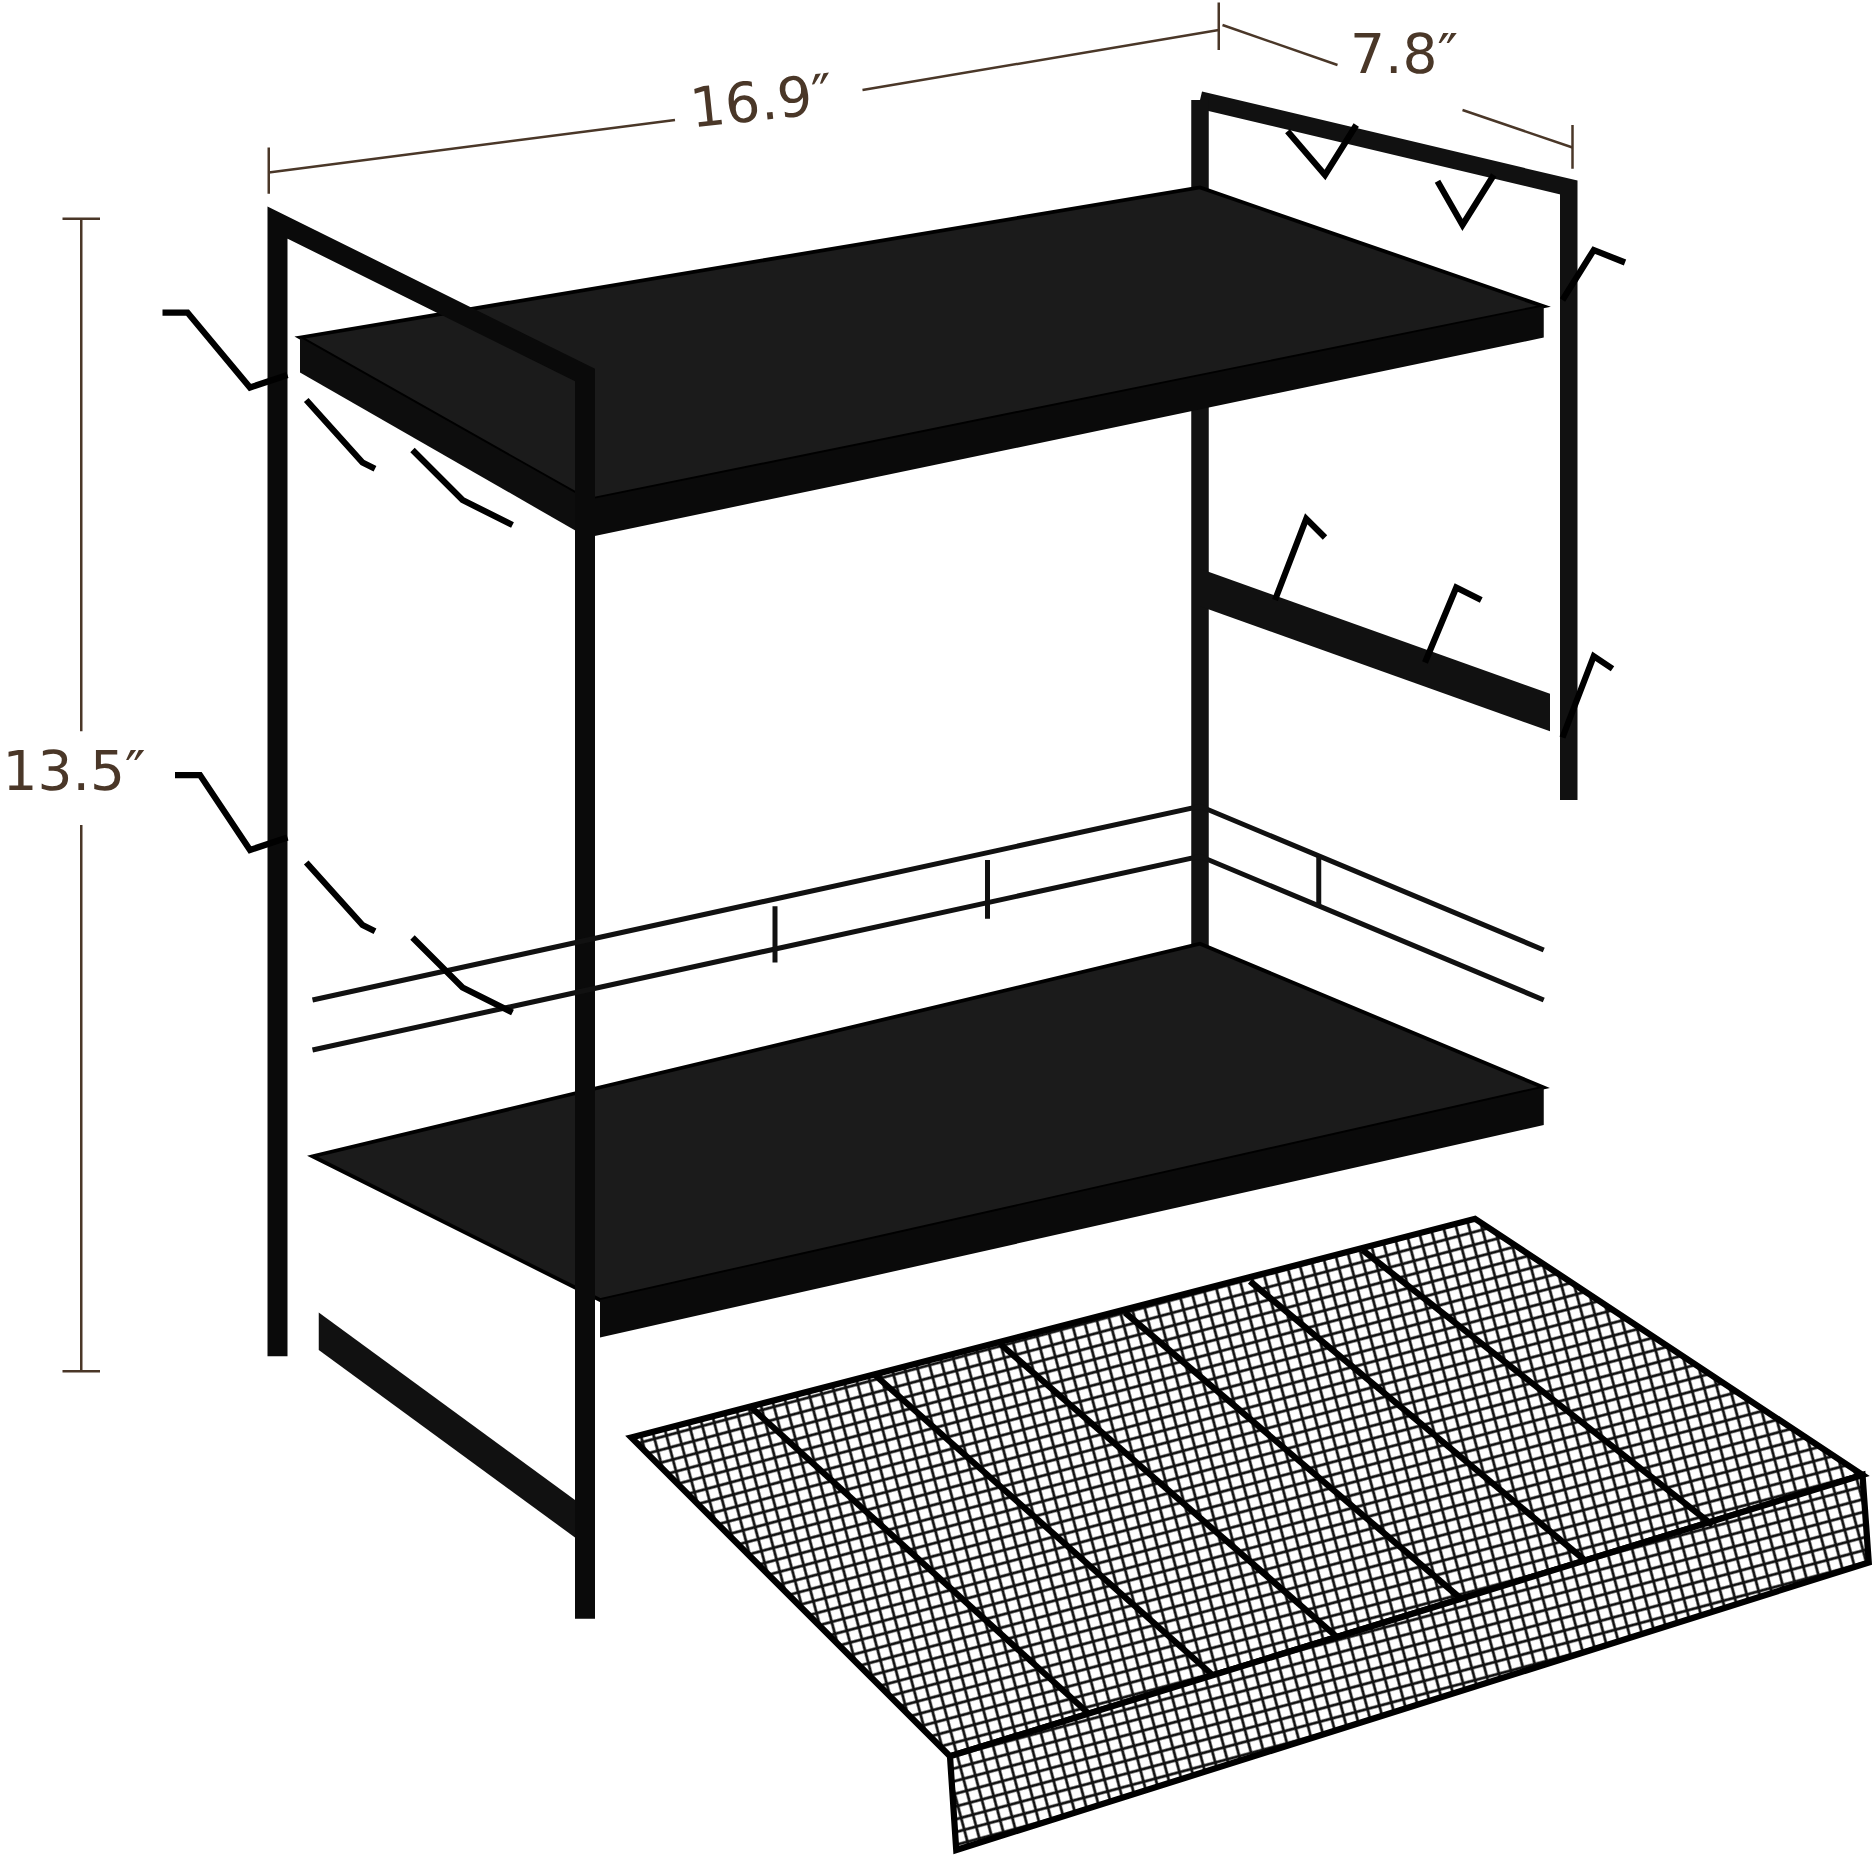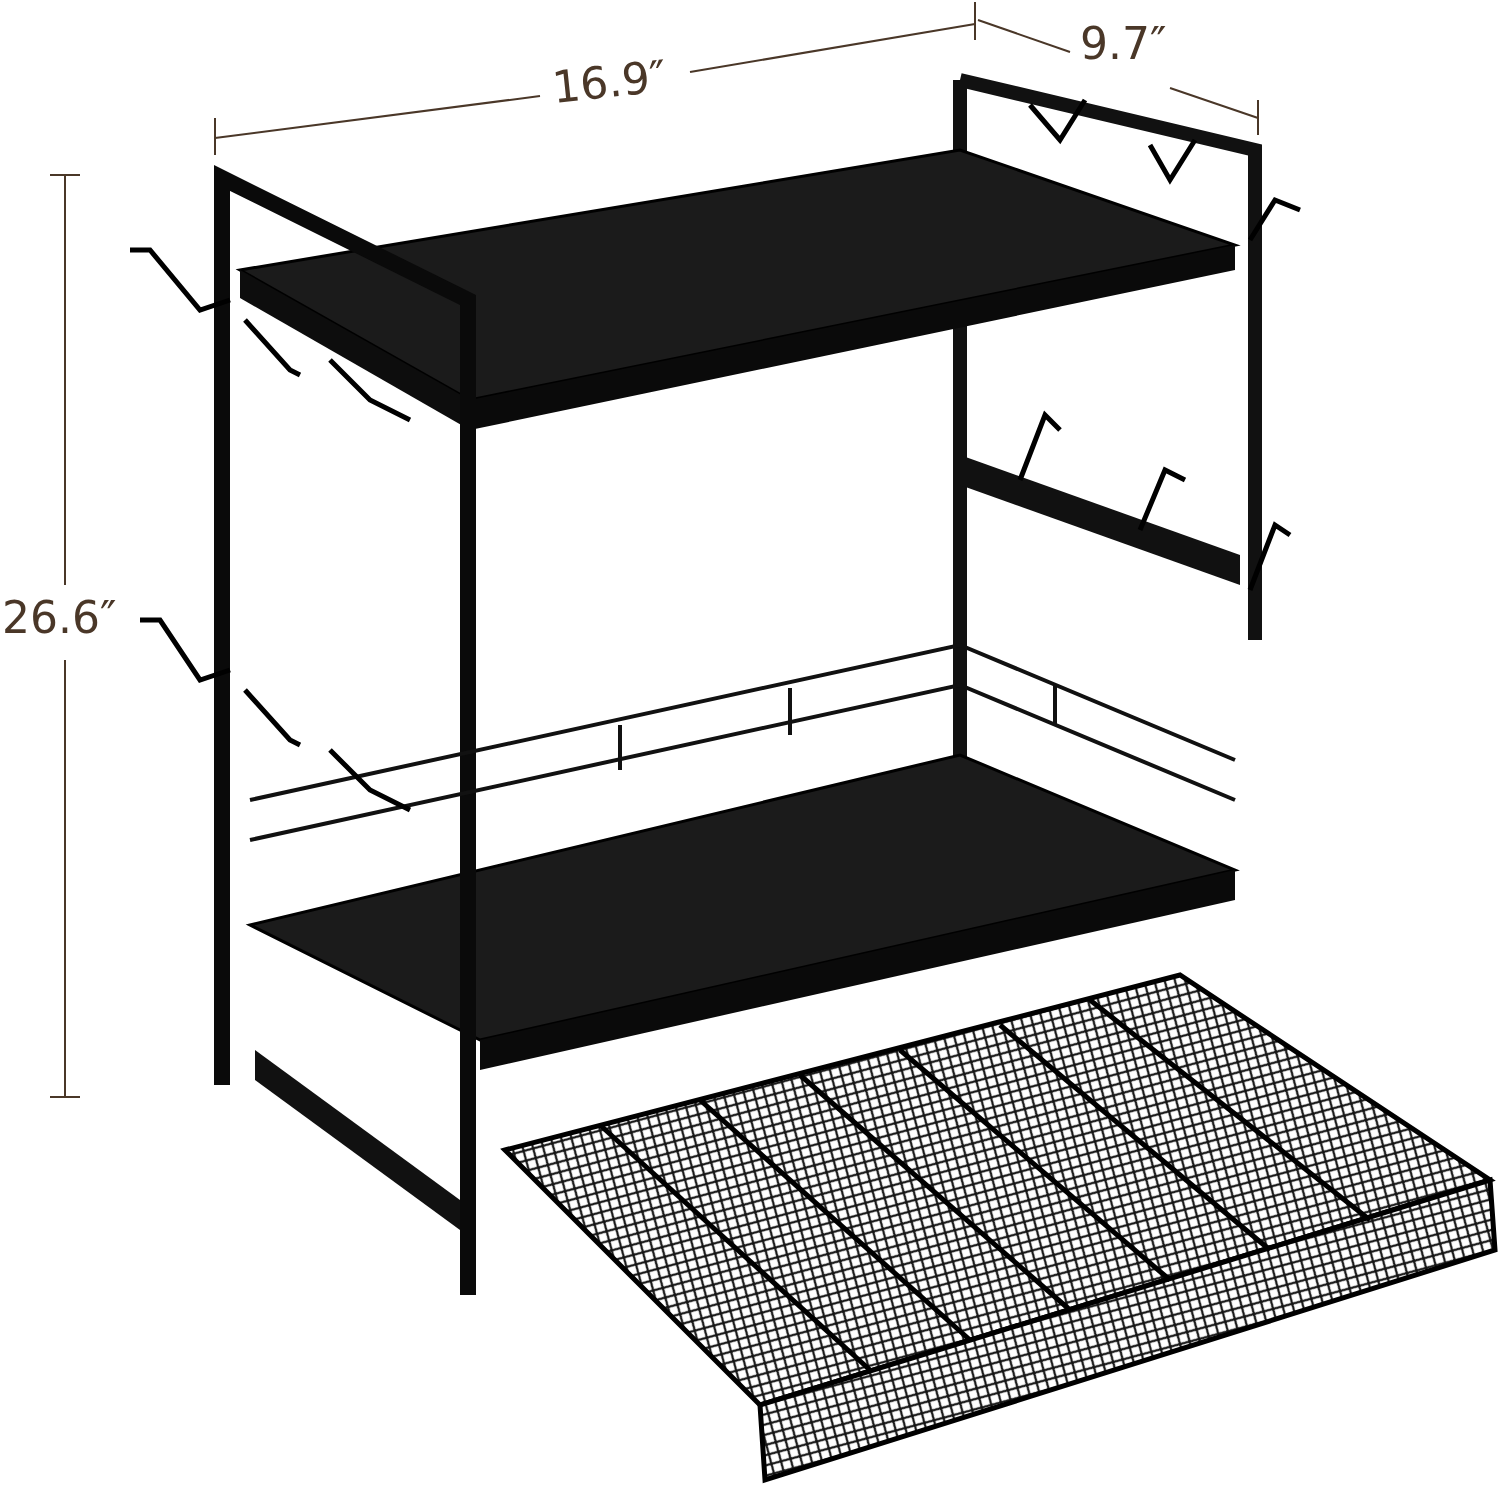--- a/index.html
+++ b/index.html
@@ -84,14 +84,14 @@
     <line x1="600" y1="1125" x2="870" y2="1370"></line>
     <line x1="700" y1="1100" x2="970" y2="1340"></line>
     <line x1="800" y1="1075" x2="1070" y2="1310"></line>
     <line x1="900" y1="1050" x2="1170" y2="1280"></line>
     <line x1="1000" y1="1025" x2="1270" y2="1250"></line>
     <line x1="1090" y1="1000" x2="1370" y2="1220"></line>
   </g>
 </svg>
 
 <div class="dim" style="left:552px;top:60px;transform:rotate(-6deg);">16.9″</div>
-<div class="dim" style="left:1080px;top:22px;">9.7″</div>
-<div class="dim" style="left:2px;top:596px;">26.6″</div>
+<div class="dim" style="left:1080px;top:22px;">7.8″</div>
+<div class="dim" style="left:2px;top:596px;">13.5″</div>
 
 </body></html>

